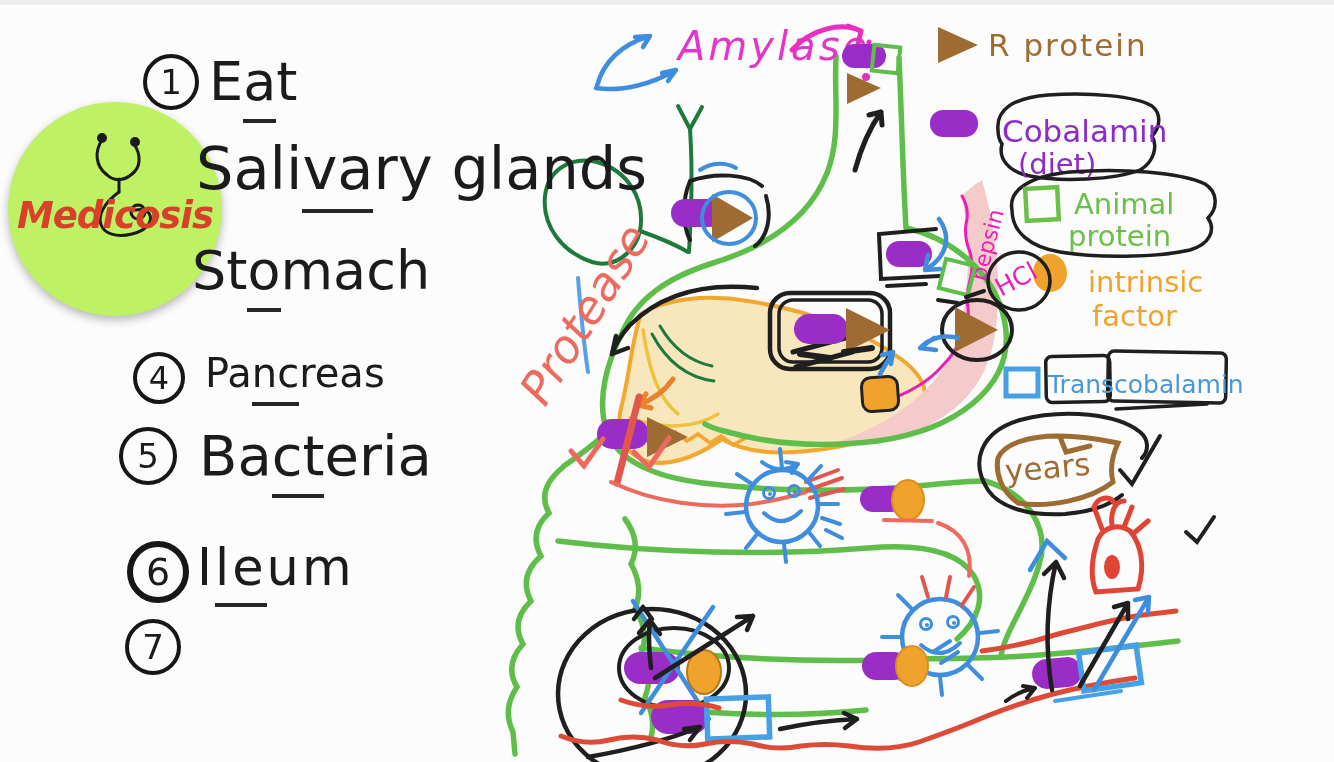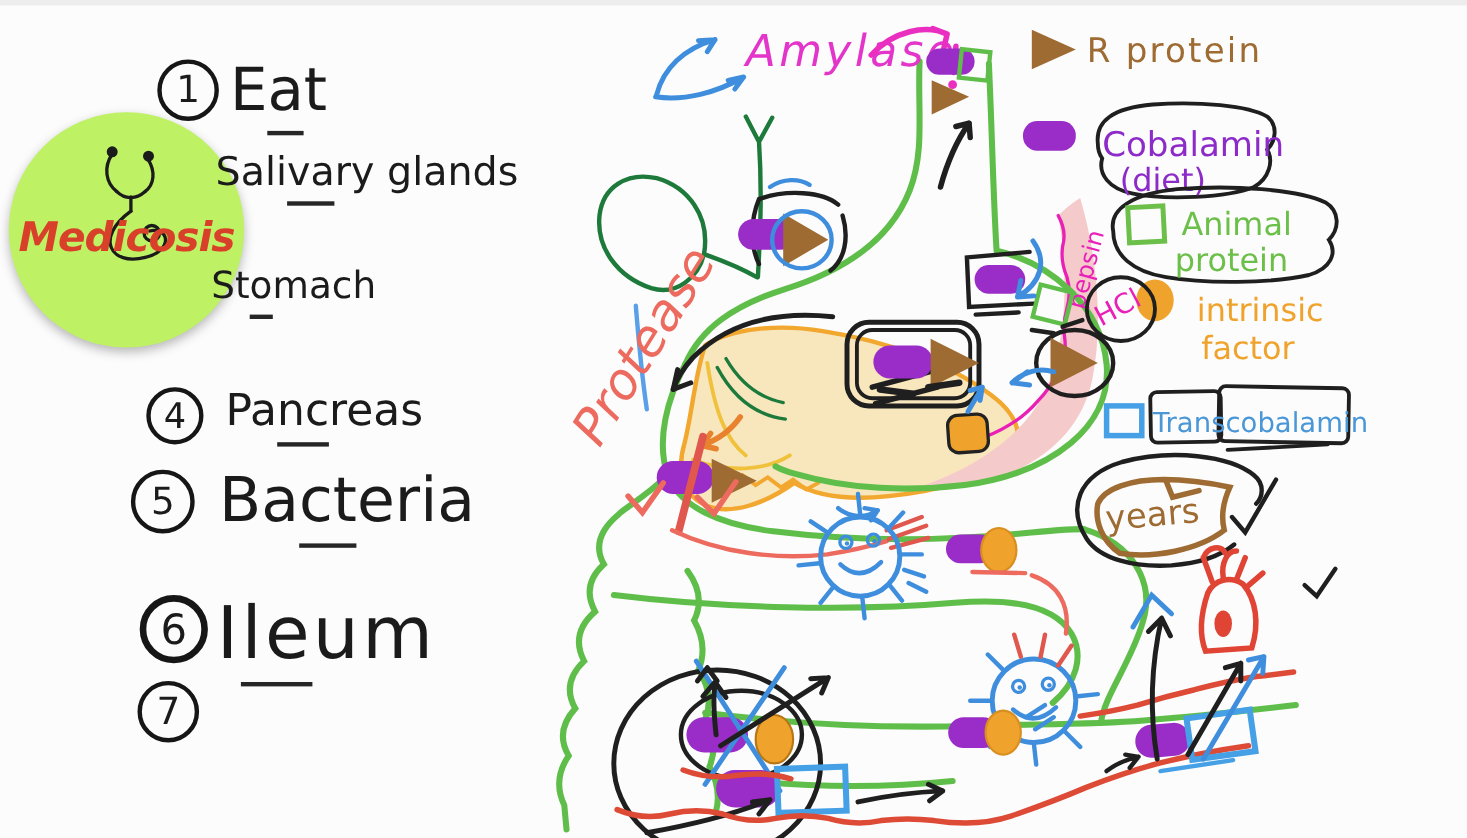--- a/index.html
+++ b/index.html
@@ -9,25 +9,25 @@
   #art{position:absolute;left:0;top:0;z-index:1;}
   #art text{font-family:"DejaVu Sans",sans-serif;}
   .hand-it{font-style:italic;}
   
   .step{position:absolute;z-index:3;display:flex;align-items:flex-start;color:#1b1b1b;}
   .num{display:flex;align-items:center;justify-content:center;border:4px solid #161616;
        border-radius:50%;box-sizing:border-box;flex:none;}
   .w{white-space:pre;line-height:1.05;}
   .ul{border-bottom:4px solid #262626;padding-bottom:6px;}
   .s1{left:143px;top:54px;gap:10px;} .s1 .num{width:56px;height:56px;font-size:34px;} .s1 .w{font-size:54px;}
-  .s2{left:196px;top:138px;} .s2 .w{font-size:36px;}
-  .s3{left:192px;top:243px;} .s3 .w{font-size:34px;}
+  .s2{left:196px;top:138px;} .s2 .w{font-size:59px;}
+  .s3{left:192px;top:243px;} .s3 .w{font-size:54px;}
   .s4{left:133px;top:352px;gap:20px;} .s4 .num{width:52px;height:52px;font-size:32px;} .s4 .w{font-size:40px;}
   .s5{left:119px;top:427px;gap:22px;} .s5 .num{width:58px;height:58px;font-size:34px;} .s5 .w{font-size:56px;}
-  .s6{left:127px;top:541px;gap:8px;}  .s6 .num{width:62px;height:62px;font-size:38px;border-width:6px;} .s6 .w{font-size:66px;letter-spacing:3px;}
+  .s6{left:127px;top:541px;gap:8px;}  .s6 .num{width:62px;height:62px;font-size:38px;border-width:6px;} .s6 .w{font-size:51px;letter-spacing:3px;}
   .s7{left:125px;top:619px;gap:18px;} .s7 .num{width:56px;height:56px;font-size:34px;} .s7 .w{font-size:51px;}
   
   .logo{position:absolute;left:8px;top:102px;width:214px;height:214px;border-radius:50%;
         background:#bef264;box-shadow:0 4px 10px rgba(0,0,0,.28);z-index:2;}
   .logo-text{position:absolute;left:0;top:92px;width:100%;text-align:center;color:#d9402a;
              font-size:37px;font-weight:bold;font-style:italic;letter-spacing:-1px;}
   .logo svg{position:absolute;left:42px;top:22px;}
 </style>
 </head>
 <body>

